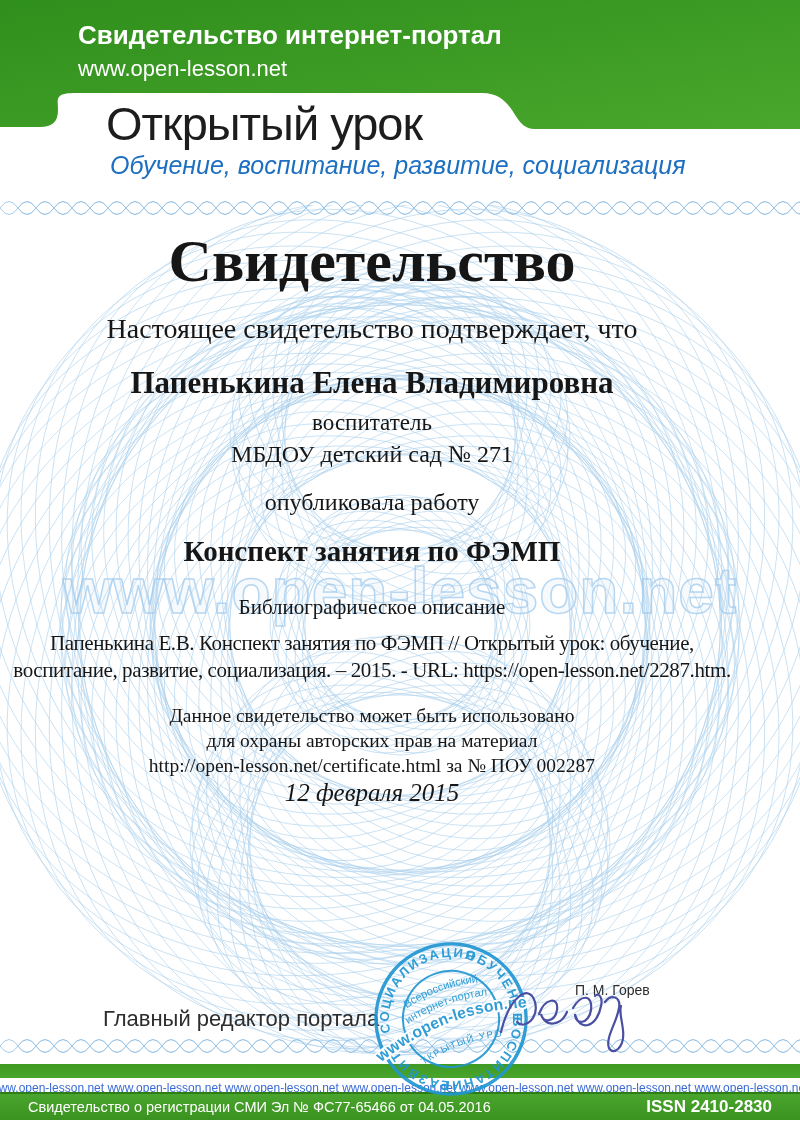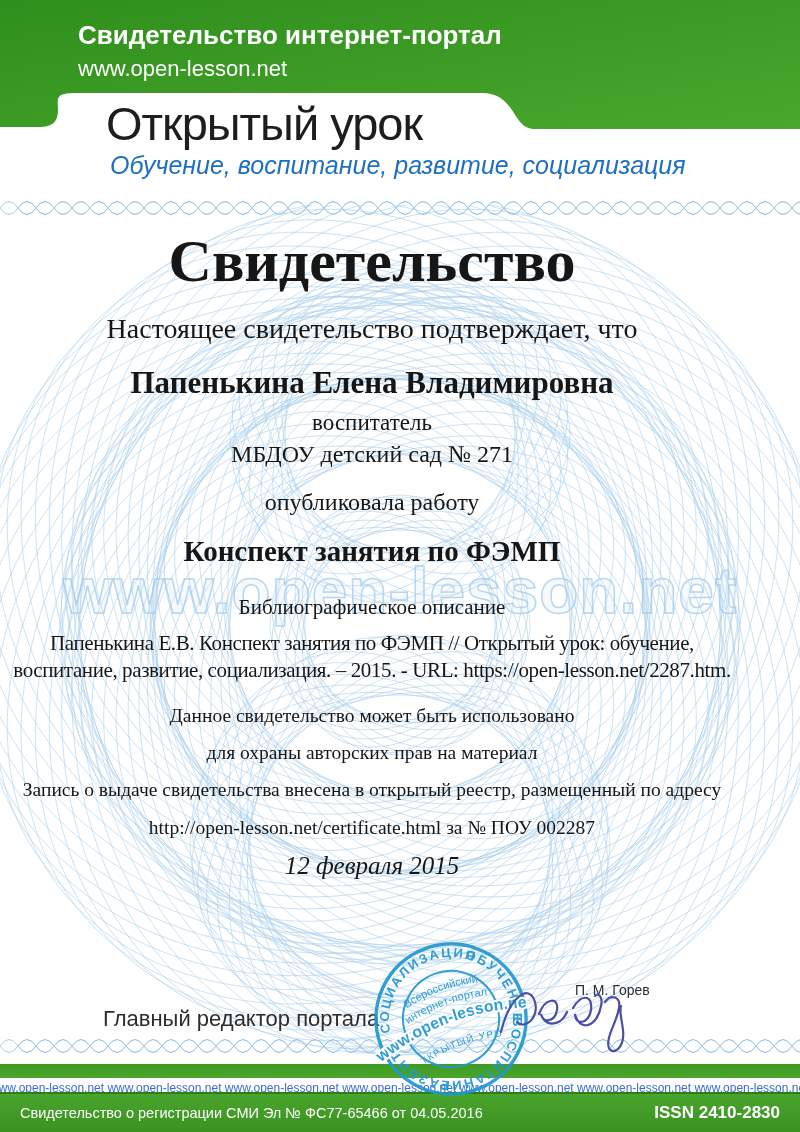--- a/index.html
+++ b/index.html
@@ -32,42 +32,42 @@
   .confirm{font-size:28px;margin-top:20px;}
   .recipient{font-size:31px;font-weight:bold;margin-top:20px;}
   .position{font-size:23px;margin-top:9px;}
   .org{font-size:24px;margin-top:5px;}
   .action{font-size:24px;margin-top:21px;}
   .work{font-size:29px;font-weight:bold;margin-top:19px;}
   .biblio-head{font-size:21px;margin-top:27px;}
   .biblio{font-size:21px;font-weight:normal;letter-spacing:-0.4px;line-height:1.28;
     width:730px;margin:10px auto 0;}
   .note{font-size:19.5px;line-height:1.3;margin-top:19px;}
-  .note div{margin:12px;}
+  .note div{margin:0;}
   .issue-date{font-size:25px;font-style:italic;}
 
   
   .editor-label{position:absolute;left:103px;top:1006px;z-index:2;
     font-family:"Liberation Sans",sans-serif;font-size:22px;color:#2d2d2d;}
   .editor-name{position:absolute;left:575px;top:982px;z-index:2;
     font-family:"Liberation Sans",sans-serif;font-size:14px;color:#2d2d2d;}
   #stamp-svg{position:absolute;left:368px;top:936px;z-index:6;}
   #signature-svg{position:absolute;left:495px;top:968px;z-index:7;}
 
   
   .footer-bar1{position:absolute;left:0;top:1064px;width:800px;height:14px;z-index:4;
     background:linear-gradient(#3f9a24,#4aa52c);}
   .url-strip{position:absolute;left:0;top:1078px;width:800px;height:15px;z-index:4;background:#fff;
     overflow:hidden;white-space:nowrap;}
   .url-strip span{display:inline-block;margin-left:-10px;line-height:15px;font-size:12px;
     font-family:"Liberation Sans",sans-serif;color:#3a6bd3;}
-  .footer-bar2{position:absolute;left:0;top:1092px;width:800px;height:40px;z-index:4;
+  .footer-bar2{position:absolute;left:0;top:1092px;width:800px;height:28px;z-index:4;
     box-sizing:border-box;border-top:2px solid #2f7d15;
     background:linear-gradient(#49a52d,#3a9220);
-    display:flex;align-items:center;justify-content:space-between;padding:0 20px;}
+    display:flex;align-items:center;justify-content:space-between;padding:0 28px;}
   .reg-info{font-family:"Liberation Sans",sans-serif;font-size:14.5px;color:#fff;}
   .issn{font-family:"Liberation Sans",sans-serif;font-size:17px;font-weight:bold;color:#fff;}
 
   
   .ring-word{font-family:"Liberation Sans",sans-serif;font-weight:bold;font-size:13px;
     letter-spacing:2px;fill:#2196d2;}
   .stamp-small{font-family:"Liberation Sans",sans-serif;font-size:11px;fill:#2196d2;}
   .stamp-url{font-family:"Liberation Sans",sans-serif;font-weight:bold;font-size:16px;fill:#2196d2;
     stroke:#ffffff;stroke-width:4px;paint-order:stroke;}
   .stamp-caps{font-family:"Liberation Sans",sans-serif;font-size:9.5px;letter-spacing:1.5px;fill:#2196d2;}
@@ -223,21 +223,20 @@
     <div class="recipient">Папенькина Елена Владимировна</div>
     <div class="position">воспитатель</div>
     <div class="org">МБДОУ детский сад № 271</div>
     <div class="action">опубликовала работу</div>
     <div class="work">Конспект занятия по ФЭМП</div>
     <div class="biblio-head">Библиографическое описание</div>
     <div class="biblio">Папенькина Е.В. Конспект занятия по ФЭМП // Открытый урок: обучение, воспитание, развитие, социализация. – 2015. - URL: https://open-lesson.net/2287.htm.</div>
     <div class="note">
       <div>Данное свидетельство может быть использовано</div>
       <div>для охраны авторских прав на материал</div>
-      <div>Запись о выдаче свидетельства внесена в открытый реестр, размещенный по адресу</div>
       <div>http://open-lesson.net/certificate.html за № ПОУ 002287</div>
     </div>
     <div class="issue-date">12 февраля 2015</div>
   </div>
 
   <div class="editor-label">Главный редактор портала</div>
   <div class="editor-name">П. М. Горев</div>
 
   <svg id="stamp-svg" width="166" height="166" viewBox="0 0 166 166">
     <g transform="rotate(-20 83 83)" opacity="0.92">

